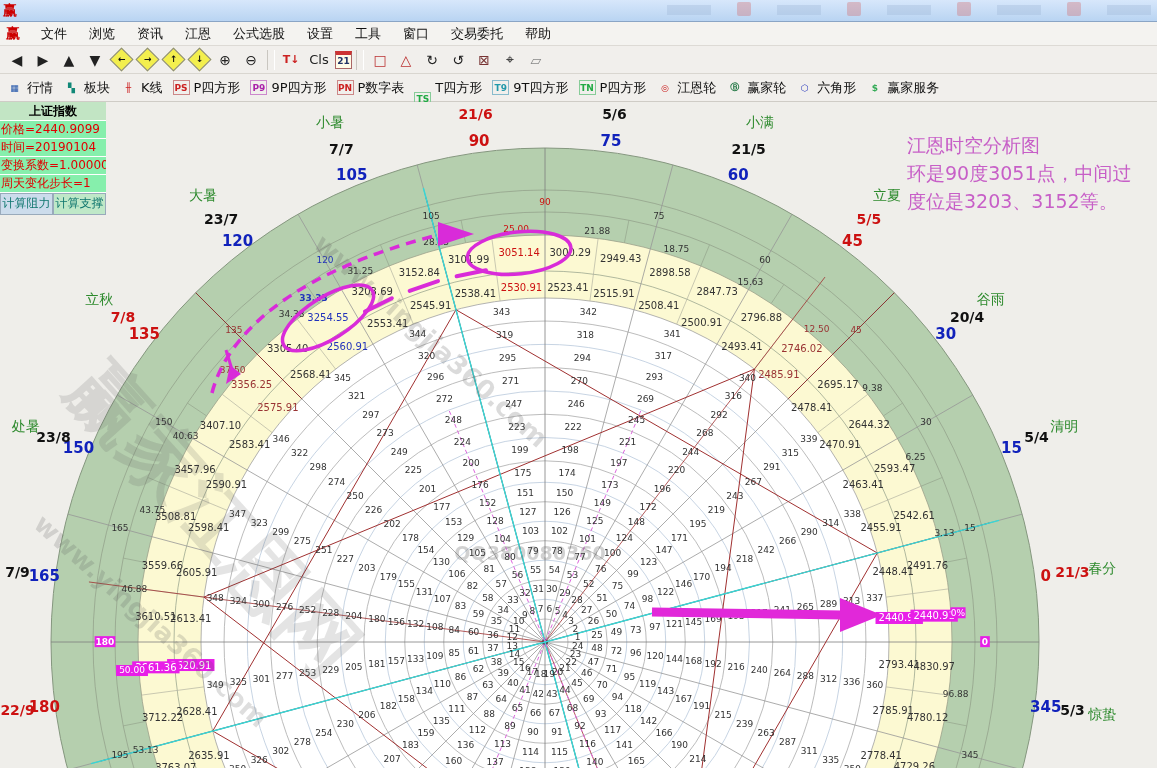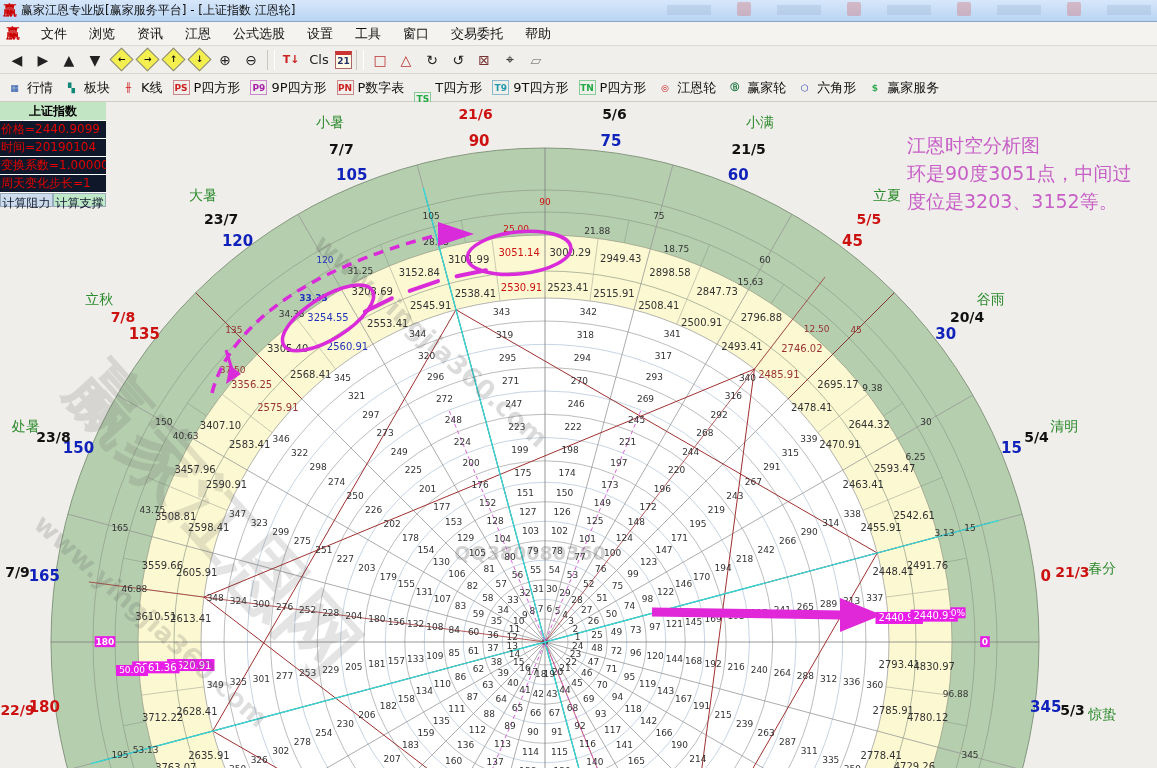--- a/index.html
+++ b/index.html
@@ -31,38 +31,37 @@
     border-bottom:1px solid #cfccc6;display:flex;align-items:center;font-size:13px;color:#111;box-sizing:border-box;padding-left:6px;}
   .tb2-item{display:flex;align-items:center;margin-right:10px;cursor:default;}
   .tb2-item .ic{width:17px;height:15px;font-size:9px;font-weight:bold;display:flex;align-items:center;
     justify-content:center;margin-right:4px;border:1px solid transparent;box-sizing:border-box;}
   
   #chart{position:absolute;left:0;top:102px;width:1157px;height:666px;}
   
   .panel{position:absolute;left:0;top:102px;width:106px;font-size:12px;z-index:5;border-radius:6px;}
   .panel .hd{background:#c2e5c4;color:#000;text-align:center;height:18px;line-height:18px;
     border-bottom:1px solid #fff;font-weight:bold;}
-  .panel .row{background:#0f172a;color:#e00000;height:17px;line-height:17px;padding-left:1px;
+  .panel .row{background:#86efac;color:#e00000;height:17px;line-height:17px;padding-left:1px;
     border-bottom:1px solid #fff;white-space:nowrap;overflow:hidden;}
   .panel .btns{display:flex;}
-  .panel .btn{height:14px;line-height:19px;text-align:center;flex:1;color:#0f172a;border:1px solid #9ab;
+  .panel .btn{height:22px;line-height:19px;text-align:center;flex:1;color:#0f766e;border:1px solid #9ab;
     box-sizing:border-box;cursor:pointer;}
   .panel .btn.b1{background:#ccdcec;}
   .panel .btn.b2{background:#bfe8c8;}
   
   .note{position:absolute;left:907px;top:131px;width:250px;z-index:5;
     color:#c75fc7;font-size:19px;line-height:28px;}
 </style>
 </head>
 <body>
 <div id="app">
 
 <div class="titlebar">
   <span class="logo">赢</span>
-  <span>赢家江恩专业版[赢家服务平台] - [上证指数 江恩轮]</span>
   <span class="tb-ghosts">
     <i></i>
         <span></span>
         <i></i>
         <span></span>
         <i></i>
         <span></span>
         <i></i>
         <span></span>
         <i></i>

